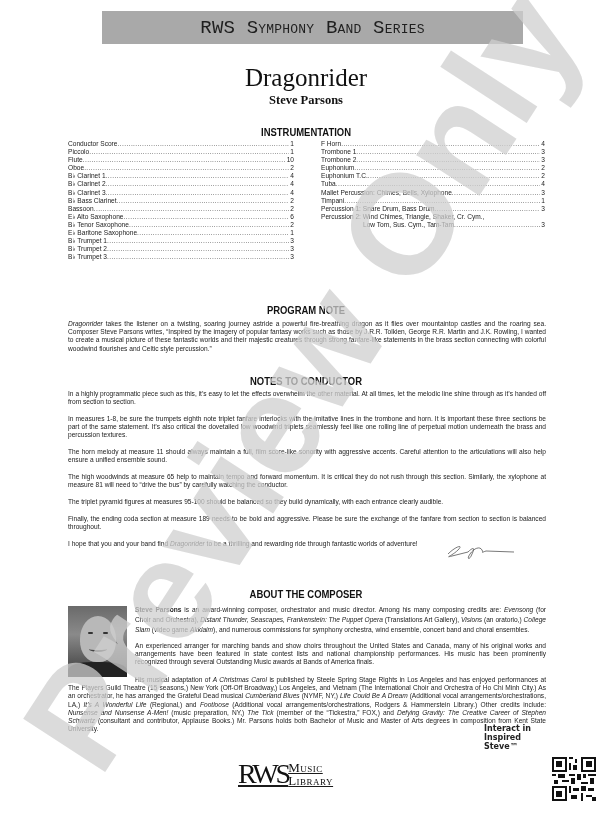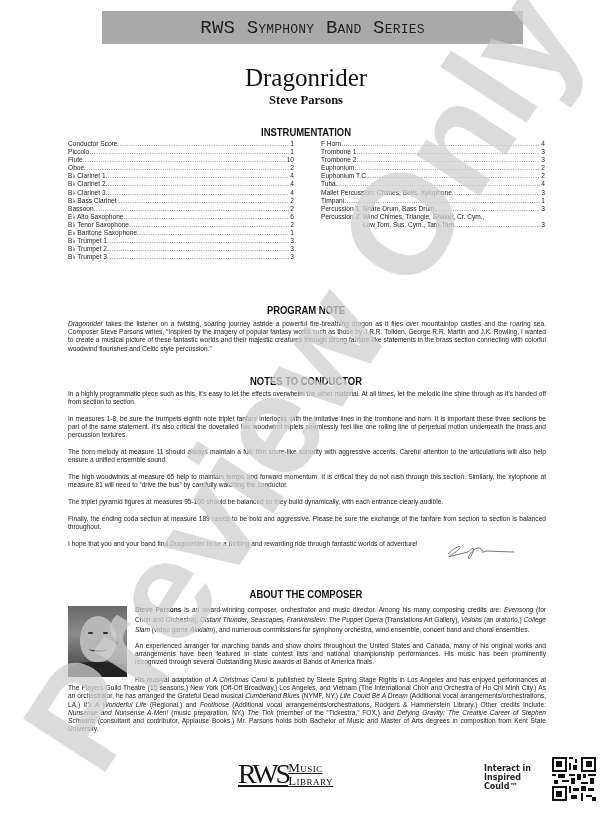--- a/index.html
+++ b/index.html
@@ -57,21 +57,21 @@
   .photo .smile { position: absolute; left: 21px; top: 40px; width: 18px; height: 6px; border-bottom: 2px solid #444; border-radius: 0 0 50% 50%; }
 
   .about-p { position: absolute; font-size: 6.6px; line-height: 8.2px; text-align: justify; color: #222; }
   .about-p b { font-weight: bold; }
   .about-p i { font-style: italic; }
 
   .logo { position: absolute; left: 238px; top: 758px; display: flex; align-items: center; text-decoration: underline; }
   .logo .mark { font-family: "Liberation Serif", serif; font-size: 28px; letter-spacing: -3px; color: #111; }
   .logo .words { font-family: "Liberation Serif", serif; font-size: 13px; line-height: 13px; font-variant: small-caps; color: #111; letter-spacing: 0.5px; }
 
-  .cloud-text { position: absolute; left: 484px; top: 764px; font-family: "DejaVu Sans", sans-serif; font-size: 8px; line-height: 9px; font-weight: bold; color: #222; }
+  .cloud-text { position: absolute; left: 484px; top: 724px; font-family: "DejaVu Sans", sans-serif; font-size: 8px; line-height: 9px; font-weight: bold; color: #222; }
   .qr { position: absolute; left: 552px; top: 757px; width: 44px; height: 44px; }
 
   .watermark {
     position: absolute; left: 0; top: 0; width: 612px; height: 816px; pointer-events: none;
   }
   .watermark svg { width: 612px; height: 816px; }
 </style>
 </head>
 <body>
 
@@ -260,21 +260,21 @@
   <span class="mark">RWS</span>
   <div class="words">
     <div>Music</div>
     <div>Library</div>
   </div>
 </div>
 
 <div class="cloud-text">
   <div>Interact in</div>
   <div>Inspired</div>
-  <div>Could™</div>
+  <div>Steve™</div>
 </div>
 
 <svg class="qr" viewBox="0 0 21 21" shape-rendering="crispEdges">
   <rect width="21" height="21" fill="#fff"></rect>
   <g fill="#111">
     <rect x="0" y="0" width="7" height="7"></rect>
       <rect x="1" y="1" width="5" height="5" fill="#fff"></rect>
       <rect x="2" y="2" width="3" height="3"></rect>
     <rect x="14" y="0" width="7" height="7"></rect>
       <rect x="15" y="1" width="5" height="5" fill="#fff"></rect>

